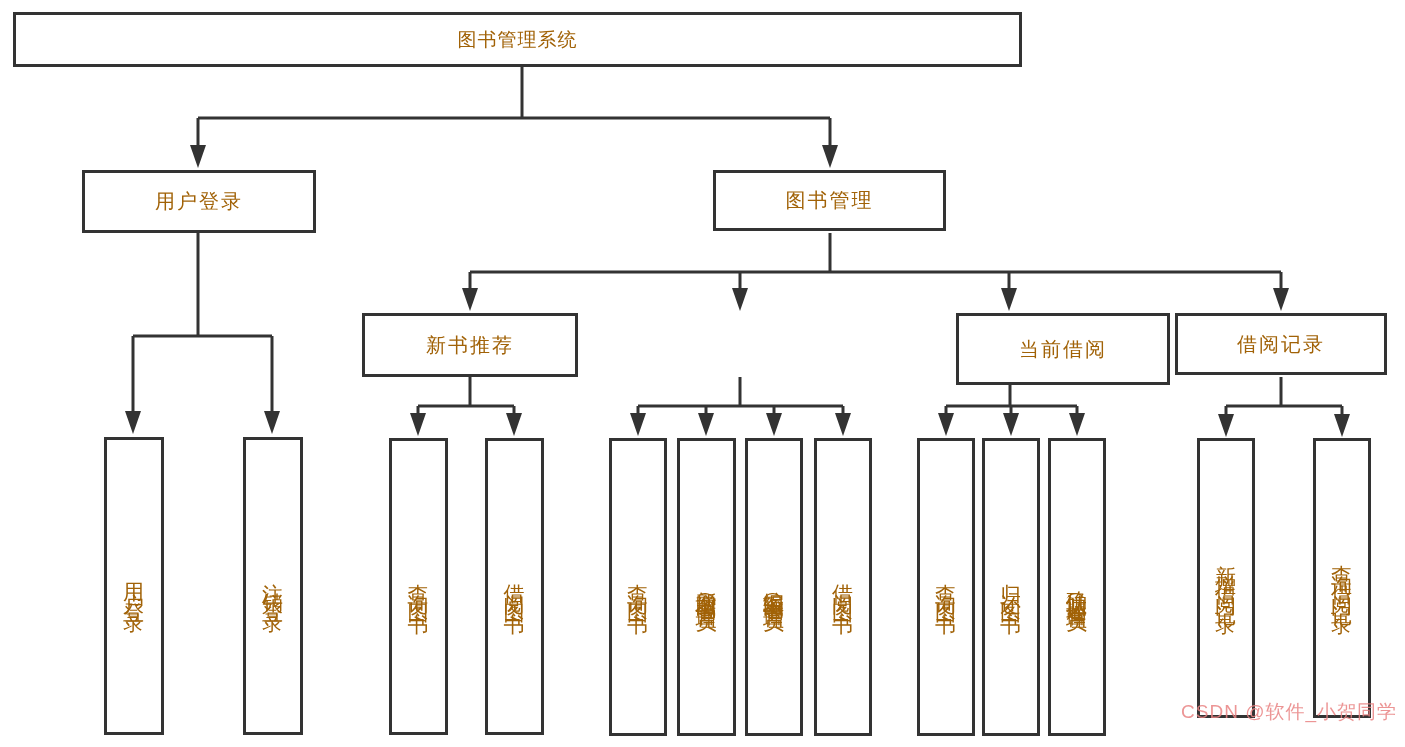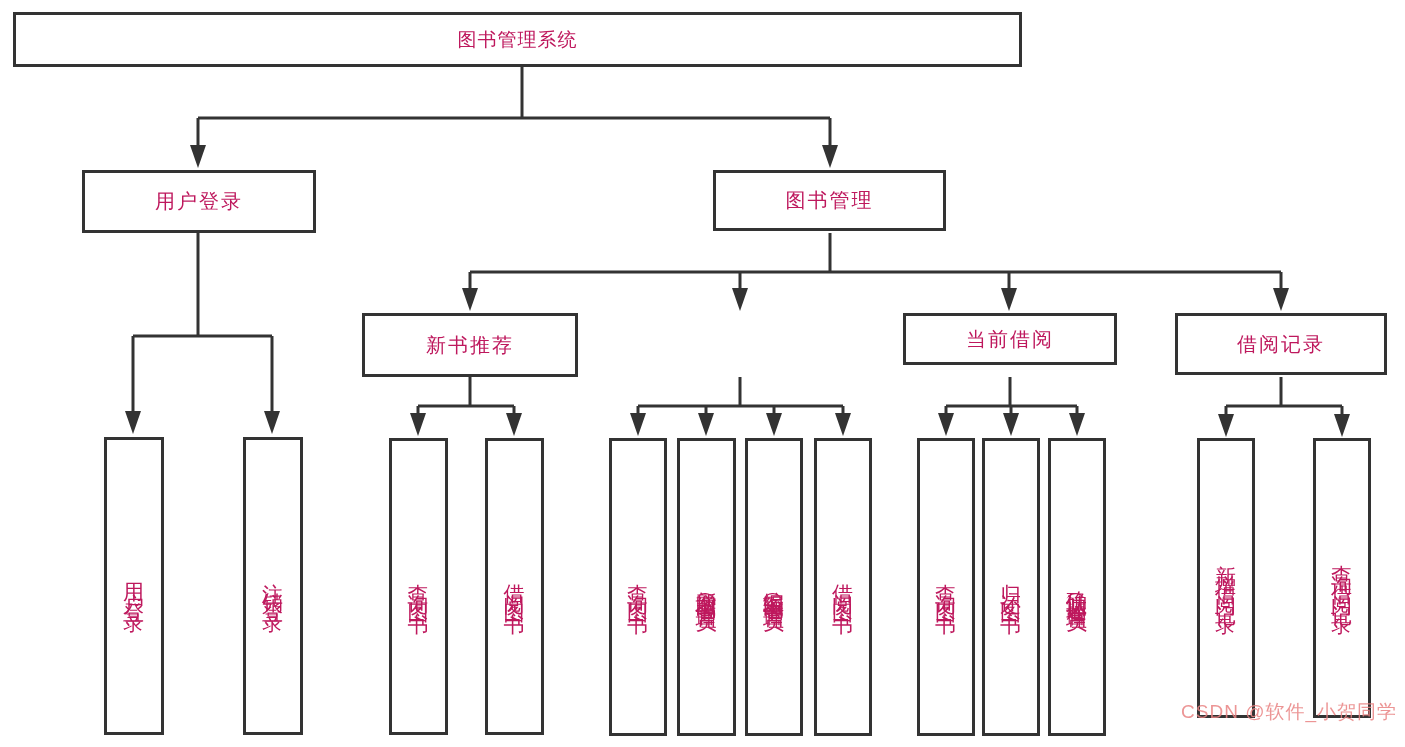--- a/index.html
+++ b/index.html
@@ -24,21 +24,21 @@
     z-index: 1;
   }
   .node {
     position: absolute;
     box-sizing: border-box;
     border: 3px solid #333333;
     background: #ffffff;
     display: flex;
     align-items: center;
     justify-content: center;
-    color: #be185d;
+    color: #a16207;
     z-index: 2;
   }
   .node.h {
     font-size: 20px;
     letter-spacing: 2px;
     white-space: nowrap;
   }
   .node.root-box {
     font-size: 19px;
     letter-spacing: 1px;
@@ -149,21 +149,21 @@
   <div class="node h" style="left:82px; top:170px; width:234px; height:63px;">
     <span>用户登录</span>
   </div>
   <div class="node h" style="left:713px; top:170px; width:233px; height:61px;font-family:Liberation Mono, monospace;">
     <span>图书管理</span>
   </div>
 
   <div class="node h" style="left:362px; top:313px; width:216px; height:64px;font-family:Liberation Mono, monospace;">
     <span>新书推荐</span>
   </div>
-  <div class="node h" style="left:903px; top:313px; width:214px; height:52px;">
+  <div class="node h" style="left:956px; top:313px; width:214px; height:72px;">
     <span>当前借阅</span>
   </div>
   <div class="node h" style="left:1175px; top:313px; width:212px; height:62px;">
     <span>借阅记录</span>
   </div>
 
   <div class="node leaf" style="left:104px; top:437px; width:60px; height:298px;">
     <span>用户登录</span>
   </div>
   <div class="node leaf" style="left:243px; top:437px; width:60px; height:298px;">

